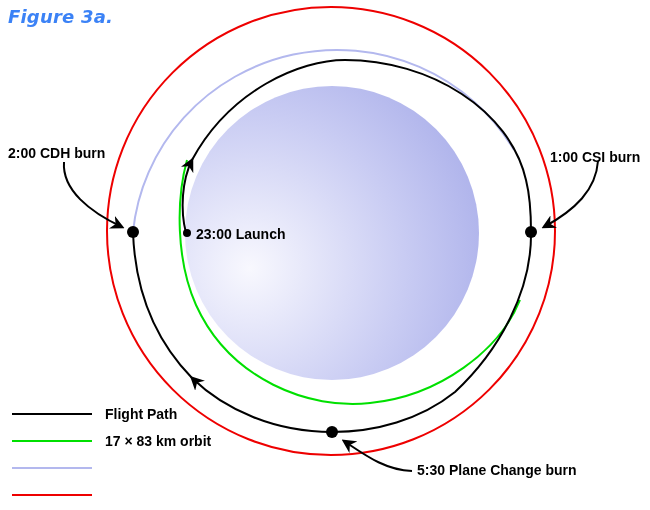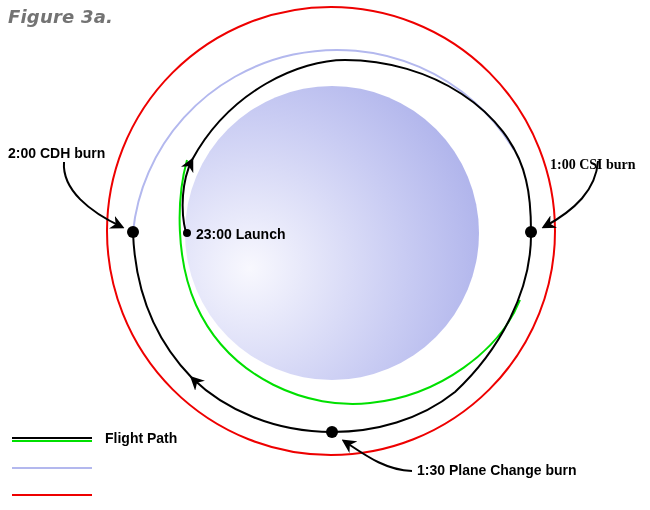--- a/index.html
+++ b/index.html
@@ -1,17 +1,17 @@
 <!DOCTYPE html>
 <html><head>
 <meta charset="utf-8">
 <style>
   html, body { margin:0; padding:0; background:#ffffff; }
   body { width:650px; height:510px; position:relative; overflow:hidden; font-family:"Liberation Sans", sans-serif; }
-  .fig-title { position:absolute; left:8px; top:6px; font-family:"DejaVu Sans", sans-serif; font-weight:bold; font-style:italic; font-size:18px; color:#737373; letter-spacing:0.2px; }
+  .fig-title { position:absolute; left:8px; top:6px; font-family:"DejaVu Sans", sans-serif; font-weight:bold; font-style:italic; font-size:18px; color:#3b82f6; letter-spacing:0.2px; }
   svg.diagram { position:absolute; left:0; top:0; }
   .lbl { position:absolute; font-family:"Liberation Sans", sans-serif; font-weight:bold; font-size:14px; color:#000; white-space:nowrap; }
   .legend { position:absolute; left:12px; top:404px; }
   .legend-row { position:absolute; left:0; height:20px; width:300px; }
   .legend-line { position:absolute; left:0; top:9px; width:80px; height:2px; }
   .legend-text { position:absolute; left:93px; top:0; font-weight:bold; font-size:14px; line-height:20px; white-space:nowrap; }
 </style>
 </head>
 <body>
 
@@ -50,31 +50,32 @@
   <circle cx="133" cy="232" r="6" fill="#000"></circle>
   <circle cx="531" cy="232" r="6" fill="#000"></circle>
   <circle cx="332" cy="432" r="6" fill="#000"></circle>
 
   <path d="M 64 162 C 62 190, 90 212, 122 227" fill="none" stroke="#000" stroke-width="2" marker-end="url(#arrowHead)"></path>
   <path d="M 598 161 C 596 190, 575 210, 544 227" fill="none" stroke="#000" stroke-width="2" marker-end="url(#arrowHead)"></path>
   <path d="M 412 471 C 385 470, 365 455, 344 441" fill="none" stroke="#000" stroke-width="2" marker-end="url(#arrowHead)"></path>
 </svg>
 
 <div class="lbl" style="left:8px; top:145px;">2:00 CDH burn</div>
-<div class="lbl" style="left:550px; top:157px;font-family:Liberation Serif, serif;">1:00 CSI burn</div>
+<div class="lbl" style="left:550px; top:149px;">1:00 CSI burn</div>
 <div class="lbl" style="left:196px; top:226px;">23:00 Launch</div>
-<div class="lbl" style="left:417px; top:462px;">1:30 Plane Change burn</div>
+<div class="lbl" style="left:417px; top:462px;">5:30 Plane Change burn</div>
 
 <div class="legend">
-  <div class="legend-row" style="top:0px;margin-top:24px;">
+  <div class="legend-row" style="top:0px;">
     <div class="legend-line" style="background:#000000;"></div>
     <div class="legend-text">Flight Path</div>
   </div>
   <div class="legend-row" style="top:27px;">
     <div class="legend-line" style="background:#00e000;"></div>
+    <div class="legend-text">17 × 83 km orbit</div>
   </div>
   <div class="legend-row" style="top:54px;">
     <div class="legend-line" style="background:#b3b8ee;"></div>
   </div>
   <div class="legend-row" style="top:81px;">
     <div class="legend-line" style="background:#ee0000;"></div>
   </div>
 </div>
 
 </body></html>

